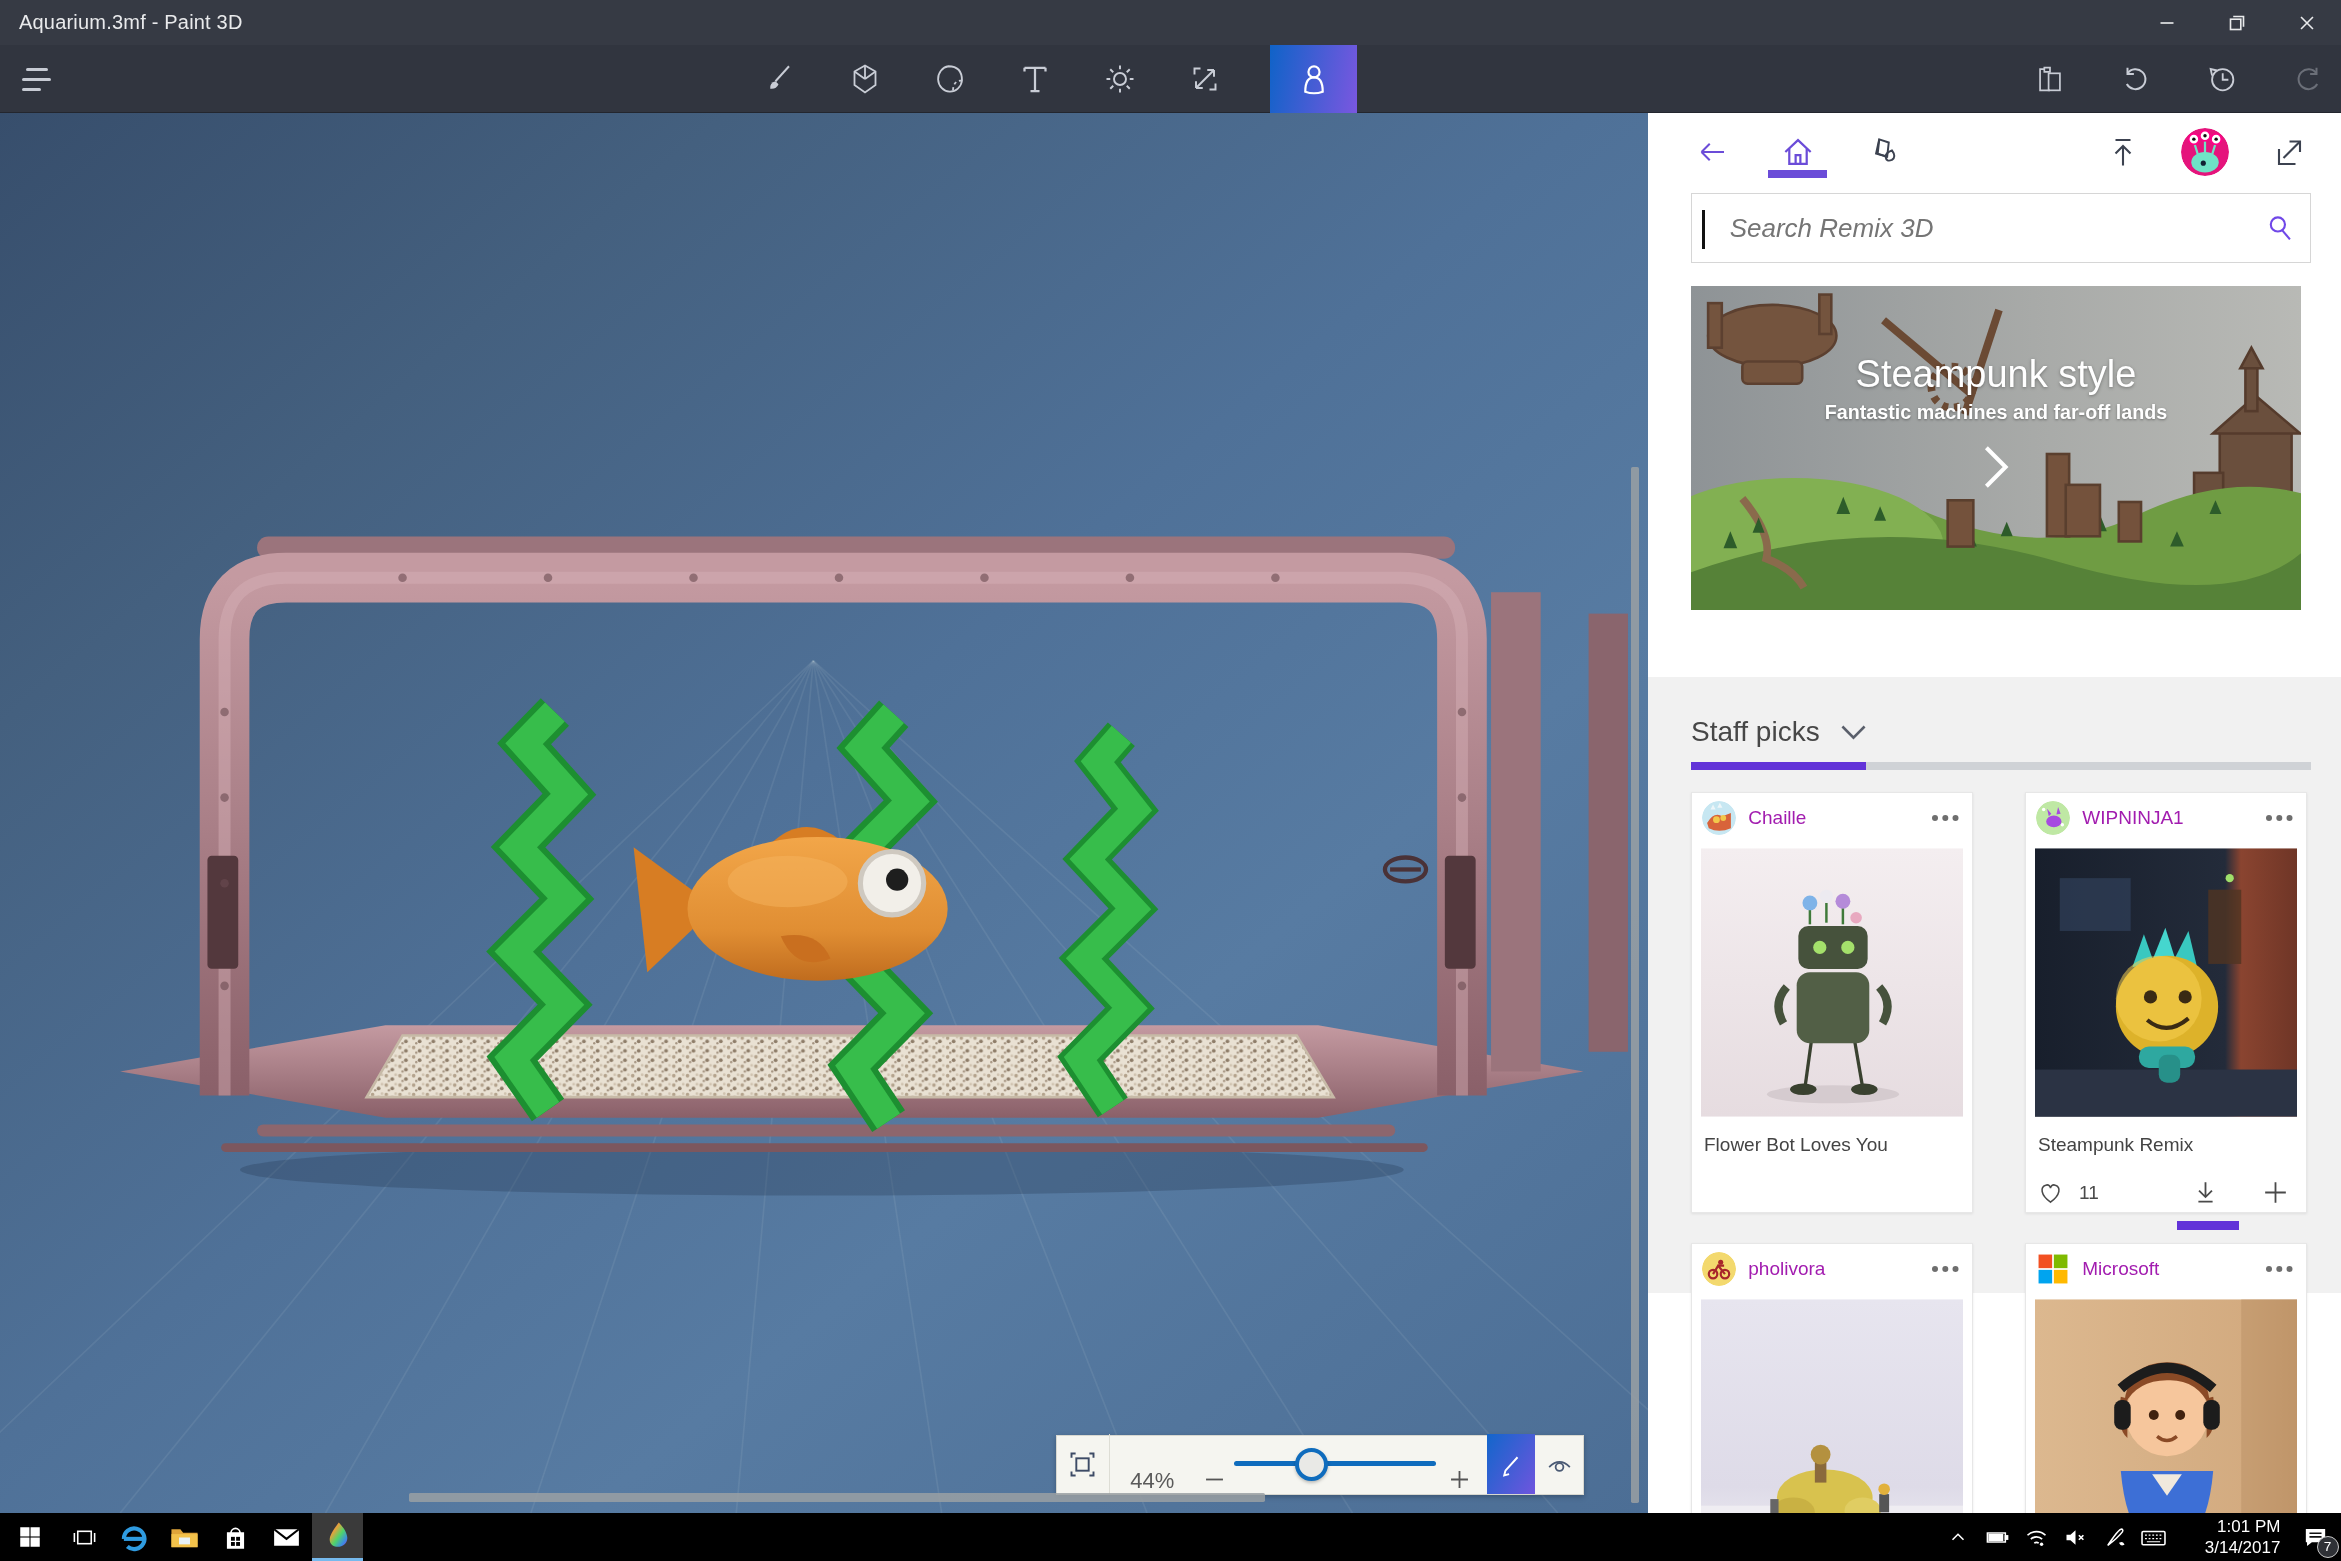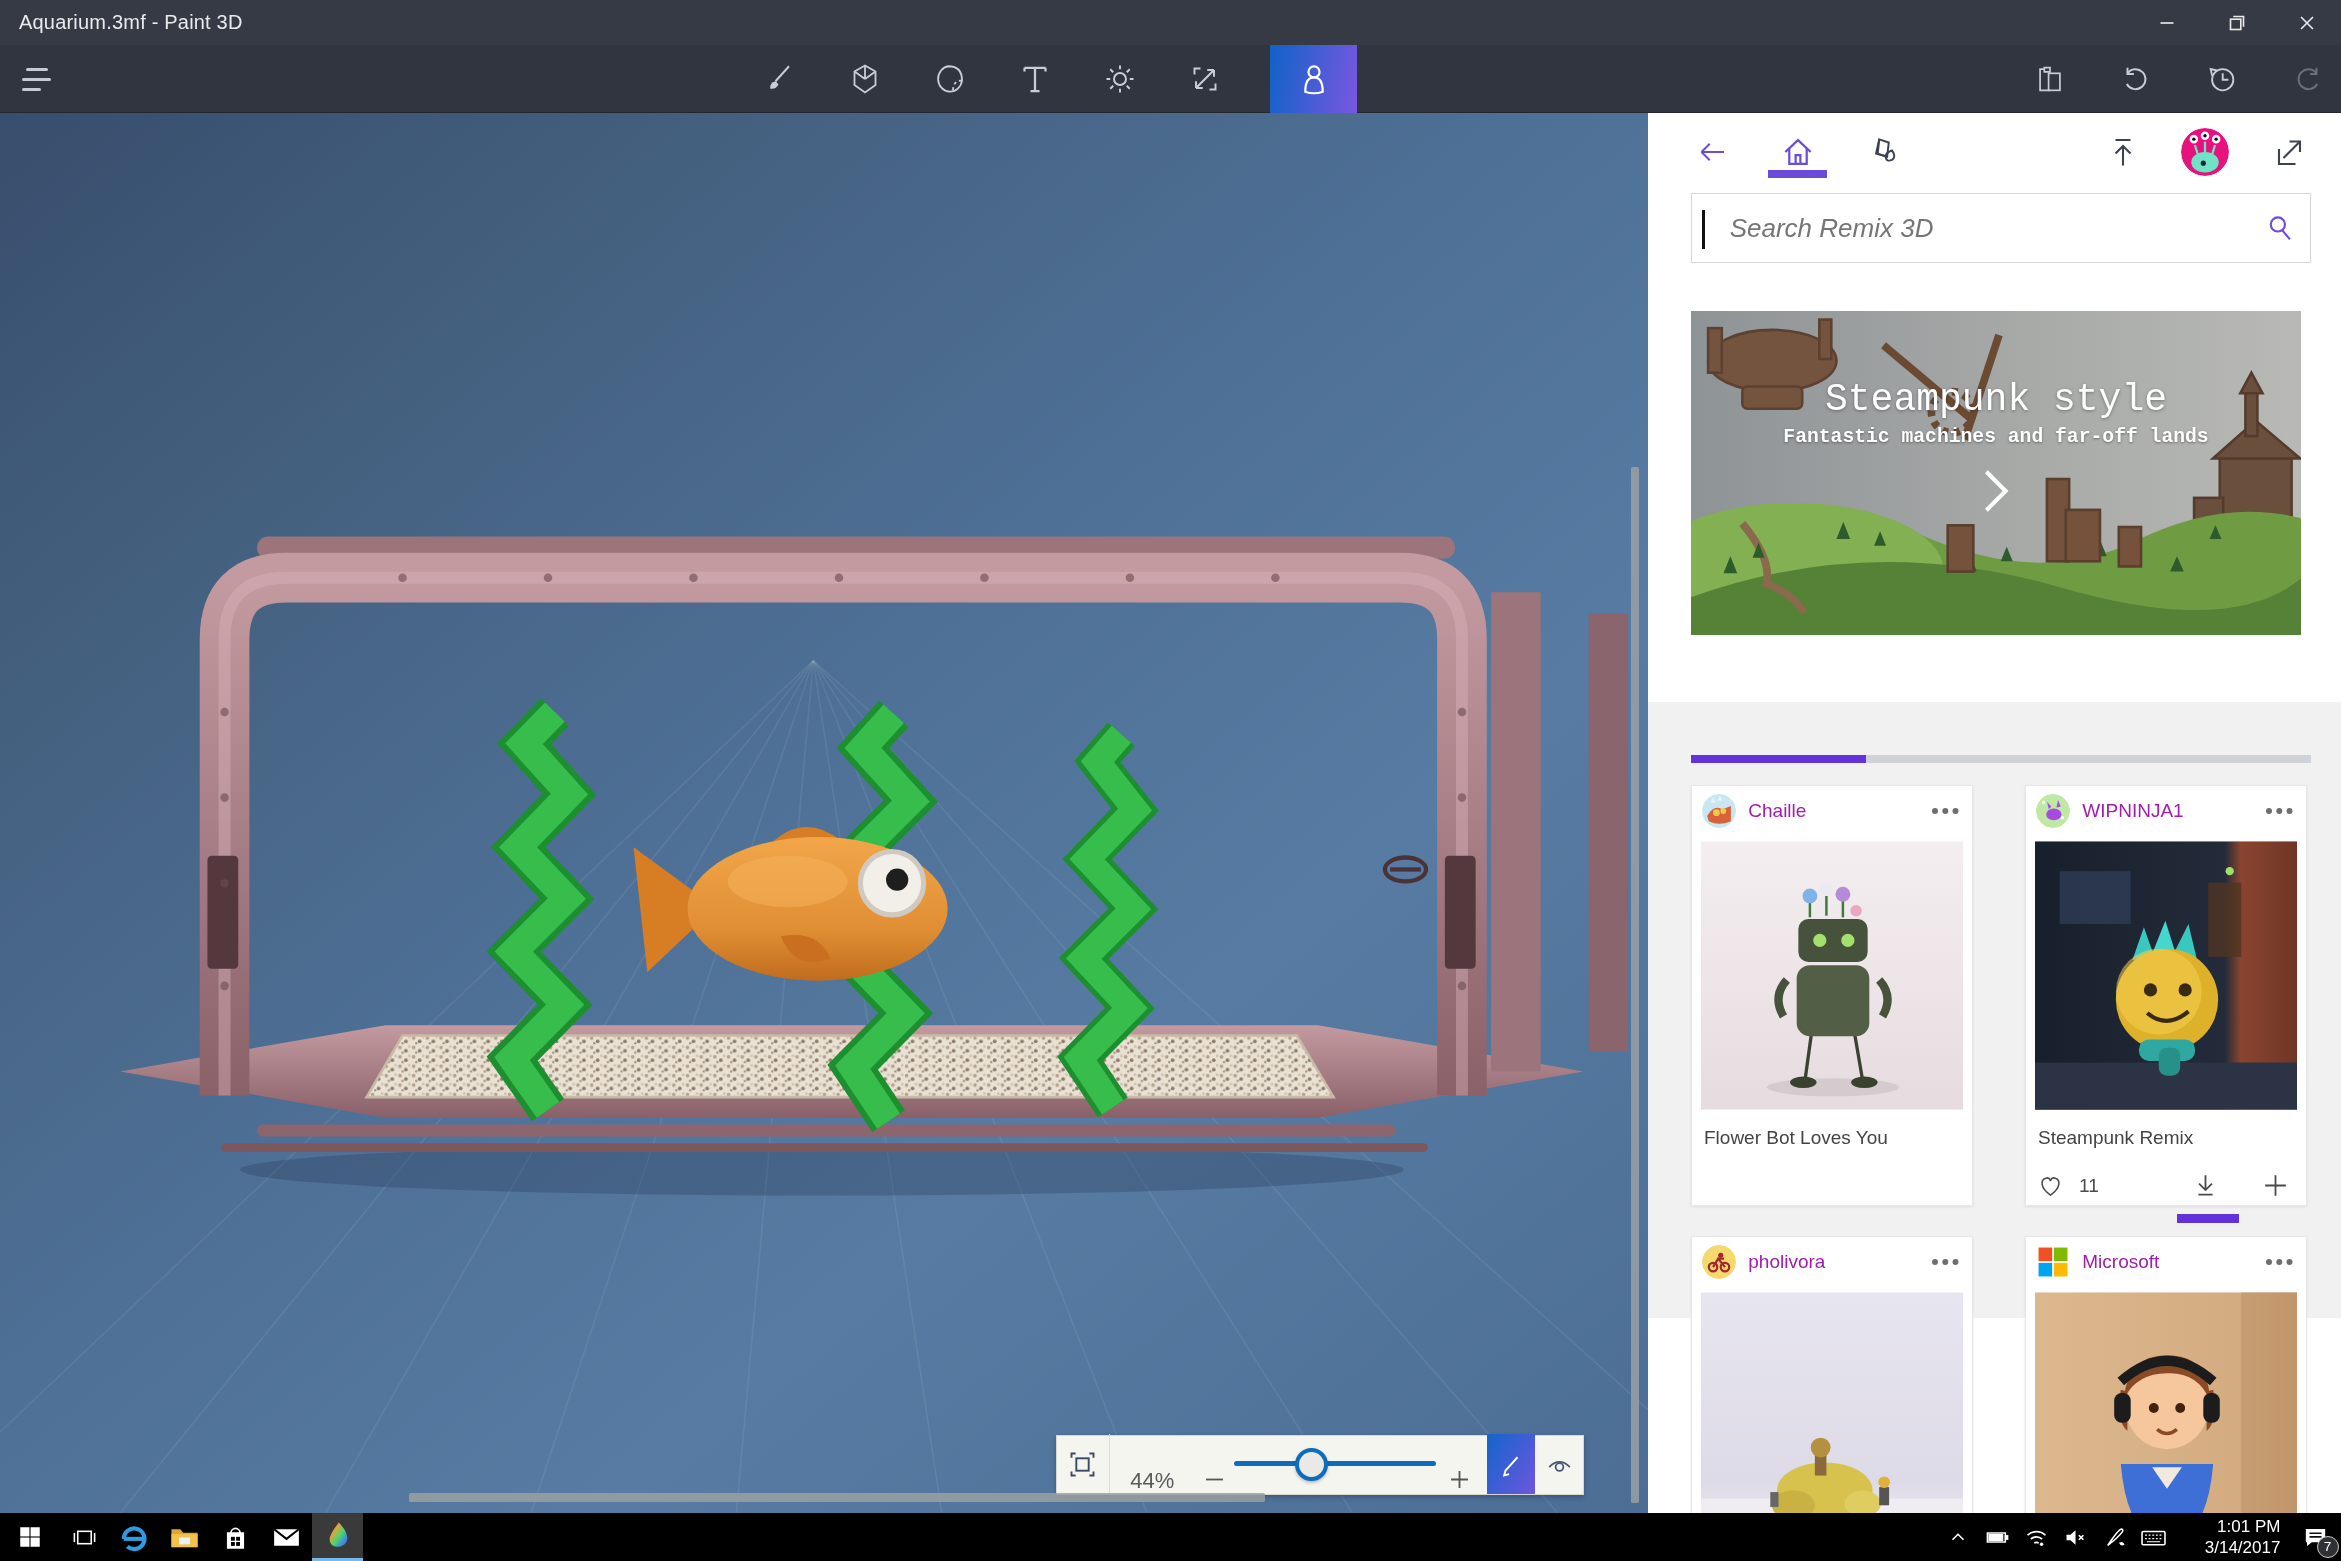--- a/index.html
+++ b/index.html
@@ -56,21 +56,21 @@
   .navicon { position:relative; width:41px; height:53px; display:flex; align-items:center; justify-content:center; color:#3c4250; }
   .navicon.purple { color:#6b4cd8; }
   .navicon .underline { position:absolute; left:-8.6px; right:-8.6px; bottom:0; height:7.7px; background:#6b4cd8; }
   .avatar-user { width:48px; height:48px; border-radius:50%; overflow:hidden; }
   .searchbox { position:relative; margin:15.4px 31px 0 43px; height:70px; border:1.7px solid #d6d6d6; background:#fff; display:flex; align-items:center;padding-left:24px; }
   .searchbox input { flex:1; border:none; outline:none; font-size:26px; font-style:italic; color:#444; padding-left:13.7px; background:transparent; font-family:"Liberation Sans",sans-serif; }
   .searchbox input::placeholder { color:#757575; opacity:1; }
   .caret { position:absolute; left:10.3px; top:15.4px; width:2.6px; height:39px; background:#111; }
   .search-glyph { width:60px; display:flex; justify-content:center; color:#7048e8; }
 
-  .banner { position:relative; margin:48px 41px 0 43px; height:360px; overflow:hidden;font-family:Liberation Mono, monospace; }
+  .banner { position:relative; margin:23px 41px 0 43px; height:360px; overflow:hidden; }
   .banner-overlay { position:absolute; left:0; top:0; right:0; text-align:center; color:#fff; }
   .banner-title { margin-top:67px; font-size:38px; font-weight:400; text-shadow:0 0.9px 3.4px rgba(0,0,0,.35); }
   .banner-sub { margin-top:5.1px; font-size:19.7px; font-weight:bold; text-shadow:0 0.9px 2.6px rgba(0,0,0,.4); }
   .banner-chev { margin-top:19px; display:flex; justify-content:center; color:#fff; }
 
   .gray-section { margin-top:31px; background:#f1f1f1; padding:39px 31px 0 43px; min-height:616px; }
   .staff-row { display:flex; align-items:center; gap:19px; color:#474747; }
   .staff-title { font-size:28px; }
   .staff-underline { margin-top:13.7px; height:7.7px; background:#cfd2d6; position:relative; }
   .staff-underline .fill { position:absolute; left:0; top:0; height:7.7px; width:175px; background:#6233d8; }
@@ -477,20 +477,26 @@
         <div class="banner-sub">Fantastic machines and far-off lands</div>
         <div class="banner-chev">
           <svg width="38" height="48" viewBox="0 0 28 40" fill="none" stroke="#fff" stroke-width="3.4">
               <path d="M6 4 L22 20 L6 36"></path>
             </svg>
         </div>
       </div>
     </div>
 
     <div class="gray-section">
+      <div class="staff-row">
+        <div class="staff-title">Staff picks</div>
+        <svg width="29" height="19" viewBox="0 0 34 22" fill="none" stroke="#5a5f6b" stroke-width="3">
+            <path d="M4 4 L17 17 L30 4"></path>
+          </svg>
+      </div>
       <div class="staff-underline">
           <div class="fill"></div>
         </div>
 
       <div class="cards">
 
         <div class="card c0">
           <div class="card-head">
             <div class="card-avatar">
               <svg width="34" height="34" viewBox="0 0 40 40">

